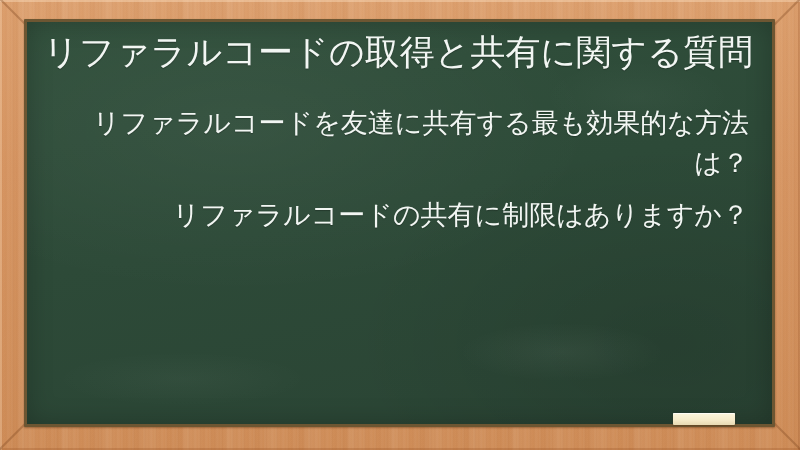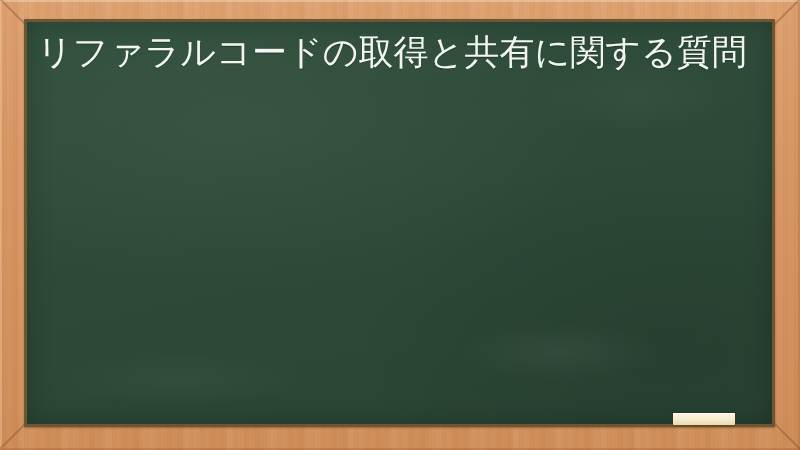--- a/index.html
+++ b/index.html
@@ -108,20 +108,21 @@
               background: radial-gradient(ellipse, rgba(226,240,231,0.035) 0%, rgba(226,240,231,0) 72%); }
   .smudge-c { left: 520px; top: 40px;  width: 180px; height: 70px;
               background: radial-gradient(ellipse, rgba(226,240,231,0.030) 0%, rgba(226,240,231,0) 74%); }
 
   
   #board-content {
     position: absolute;
     left: 10px;
     top: 6px;
     right: 5px;
+    text-align: right;
   }
 
   #board-title {
     margin: 0;
     padding: 0 14px 0 0;
     color: #f2f6f3;
     font-size: 35px;
     font-weight: 400;
     line-height: 47px;
     letter-spacing: 0px;
@@ -176,20 +177,22 @@
 
     <div class="slate-smudge smudge-a"></div>
     <div class="slate-smudge smudge-b"></div>
     <div class="slate-smudge smudge-c"></div>
 
     <div id="board-content">
 
       <h1 id="board-title">リファラルコードの取得と共有に関する質問</h1>
 
       <ul id="question-list">
+        <li>リファラルコードを友達に共有する最も効果的な方法は？</li>
+        <li>リファラルコードの共有に制限はありますか？</li>
       </ul>
 
     </div>
   </div>
 
   <div id="chalk-stick"></div>
 
 </div>
 
 </body></html>

